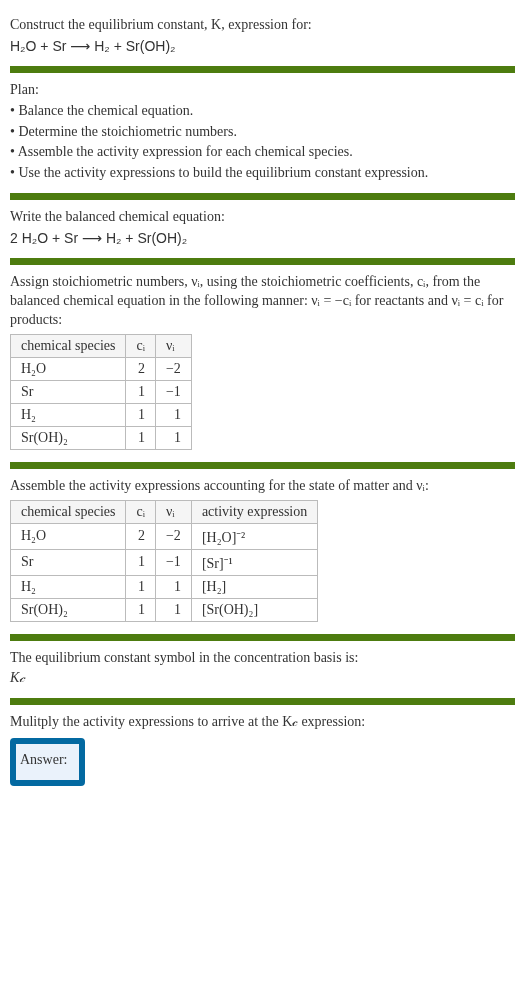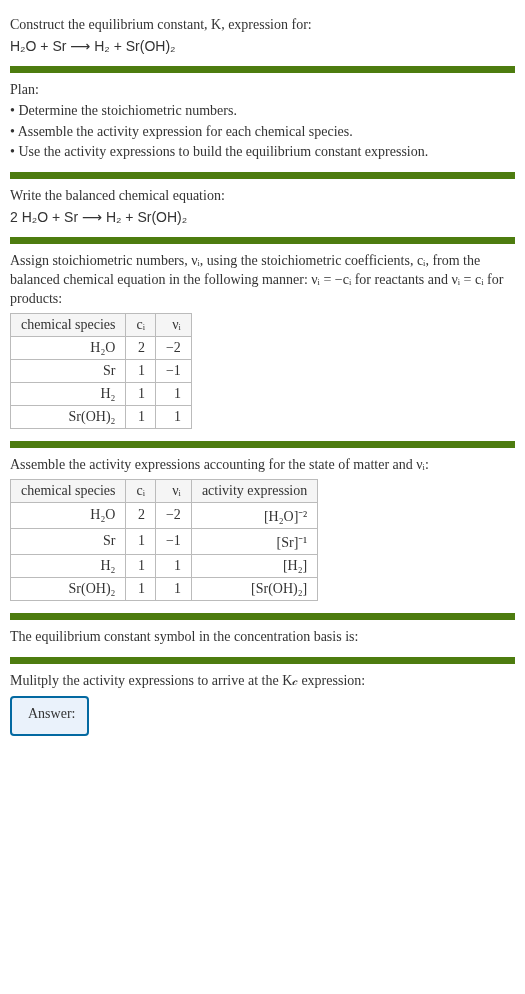--- a/index.html
+++ b/index.html
@@ -19,31 +19,31 @@
   .section:last-of-type { border-bottom: none; }
   p { margin: 2px 0; line-height: 1.35; }
   .eq { font-family: Liberation Sans, sans-serif; }
   table {
     border-collapse: collapse;
     margin: 4px 0;
   }
   th, td {
     border: 1px solid #bbb;
     padding: 3px 10px;
-    text-align: right;
+    text-align: left;
     font-weight: normal;
     font-size: 14px;
   }
   th { background: #f5f5f5; }
   td.num { text-align: right; }
   .answer-box {
     background: #eaf2fb;
-    border: 2px solid #0369a1;
+    border: 6px solid #0369a1;
     border-radius: 4px;
-    padding: 8px 12px 12px 16px;
+    padding: 8px 12px 12px 4px;
     margin-top: 4px;
     display: inline-block;
   }
   .answer-label { color: #4a6; color:#333; font-size:14px; }
   .ital { font-style: italic; }
   .frac {
     display: inline-block;
     vertical-align: middle;
     text-align: center;
     margin: 0 3px;
@@ -58,20 +58,21 @@
 
 <div class="section">
   <p>
     <span>Construct the equilibrium constant, K, expression for:</span>
   </p>
   <p class="eq">H₂O + Sr ⟶ H₂ + Sr(OH)₂</p>
 </div>
 
 <div class="section">
   <p>Plan:</p>
+  <p>• Balance the chemical equation.</p>
   <p>• Determine the stoichiometric numbers.</p>
   <p>• Assemble the activity expression for each chemical species.</p>
   <p>• Use the activity expressions to build the equilibrium constant expression.</p>
 </div>
 
 <div class="section">
   <p>Write the balanced chemical equation:</p>
   <p class="eq">2 H₂O + Sr ⟶ H₂ + Sr(OH)₂</p>
 </div>
 
@@ -141,20 +142,21 @@
       <td class="num">1</td>
       <td class="num">1</td>
       <td>[Sr(OH)₂]</td>
     </tr>
   </tbody>
     </table>
 </div>
 
 <div class="section">
   <p>The equilibrium constant symbol in the concentration basis is:</p>
+  <p class="ital">K𝒸</p>
 </div>
 
 <div class="section" style="border-bottom:none;">
   <p>Mulitply the activity expressions to arrive at the K𝒸 expression:</p>
   <div class="answer-box">
     <div class="answer-label">Answer:</div>
   </div>
 </div>
 
 </body></html>

